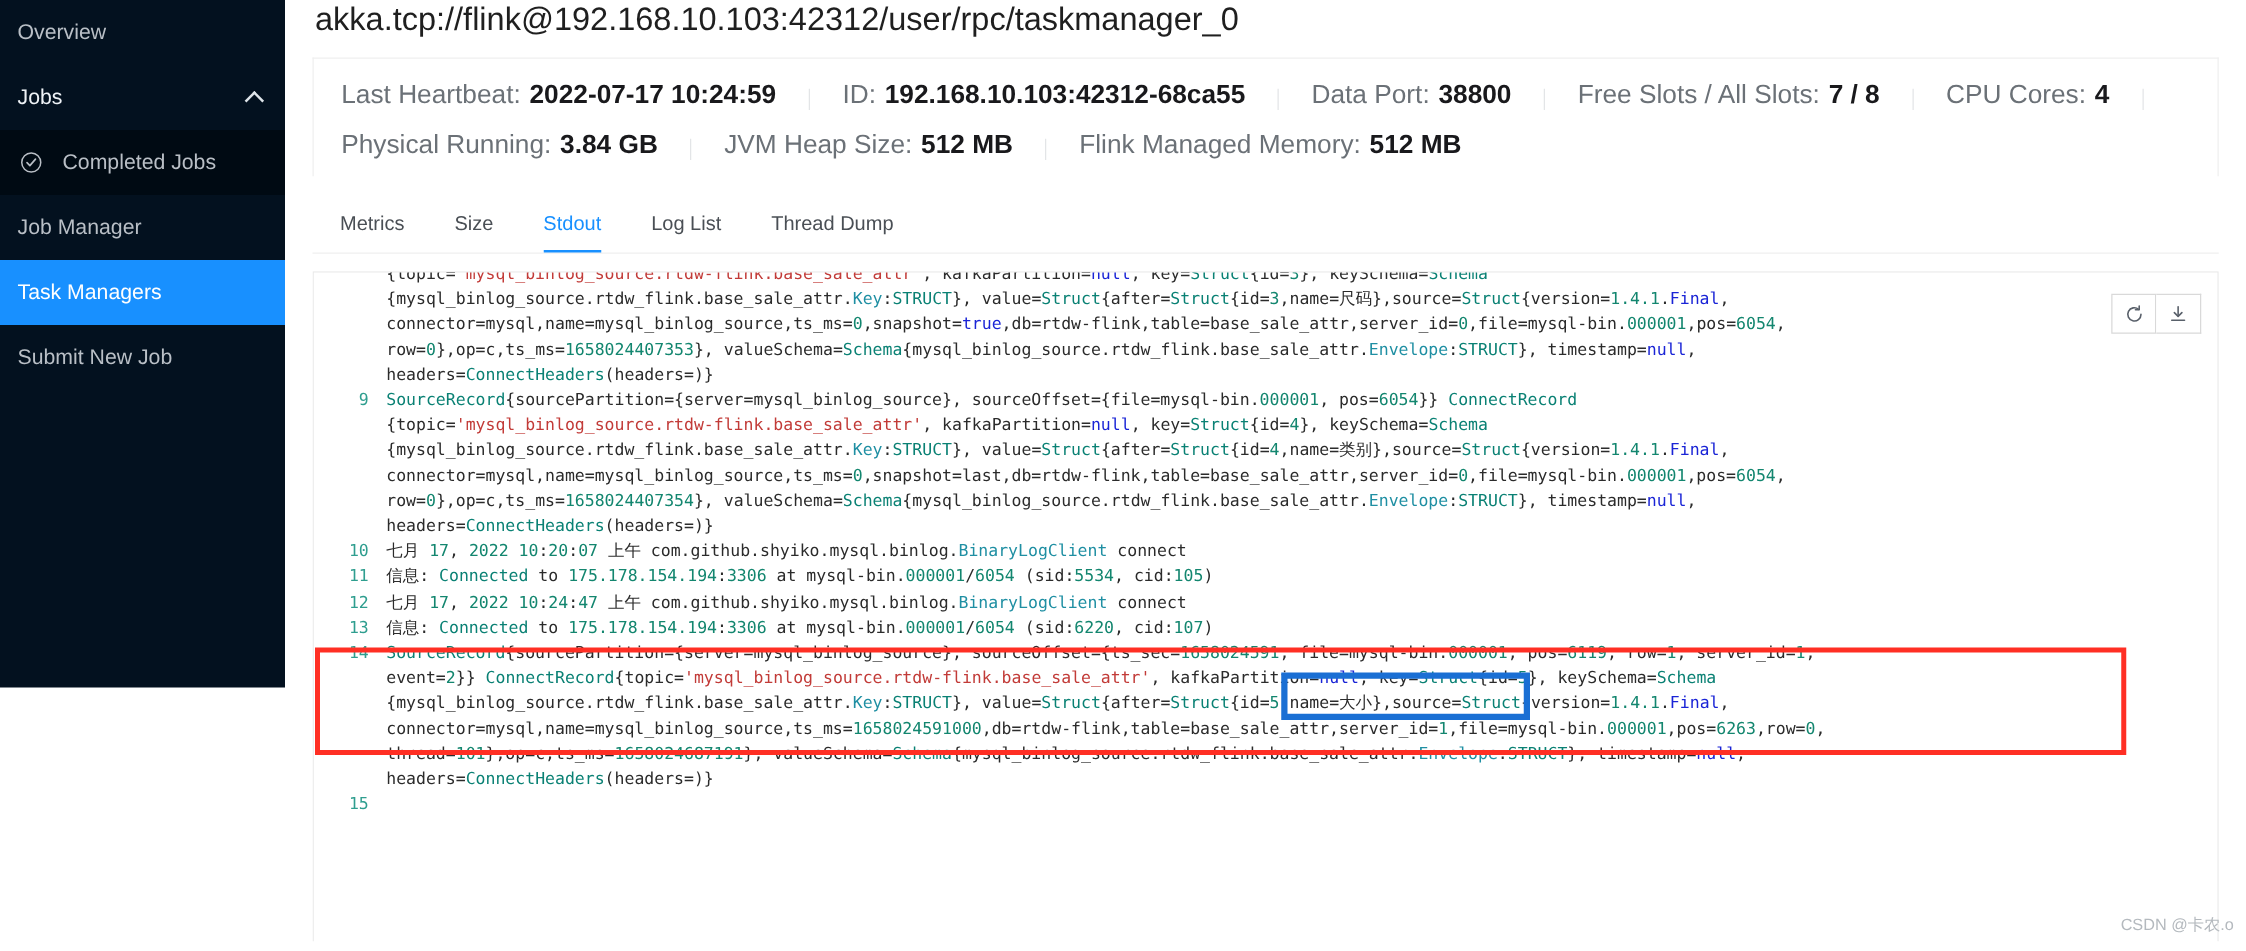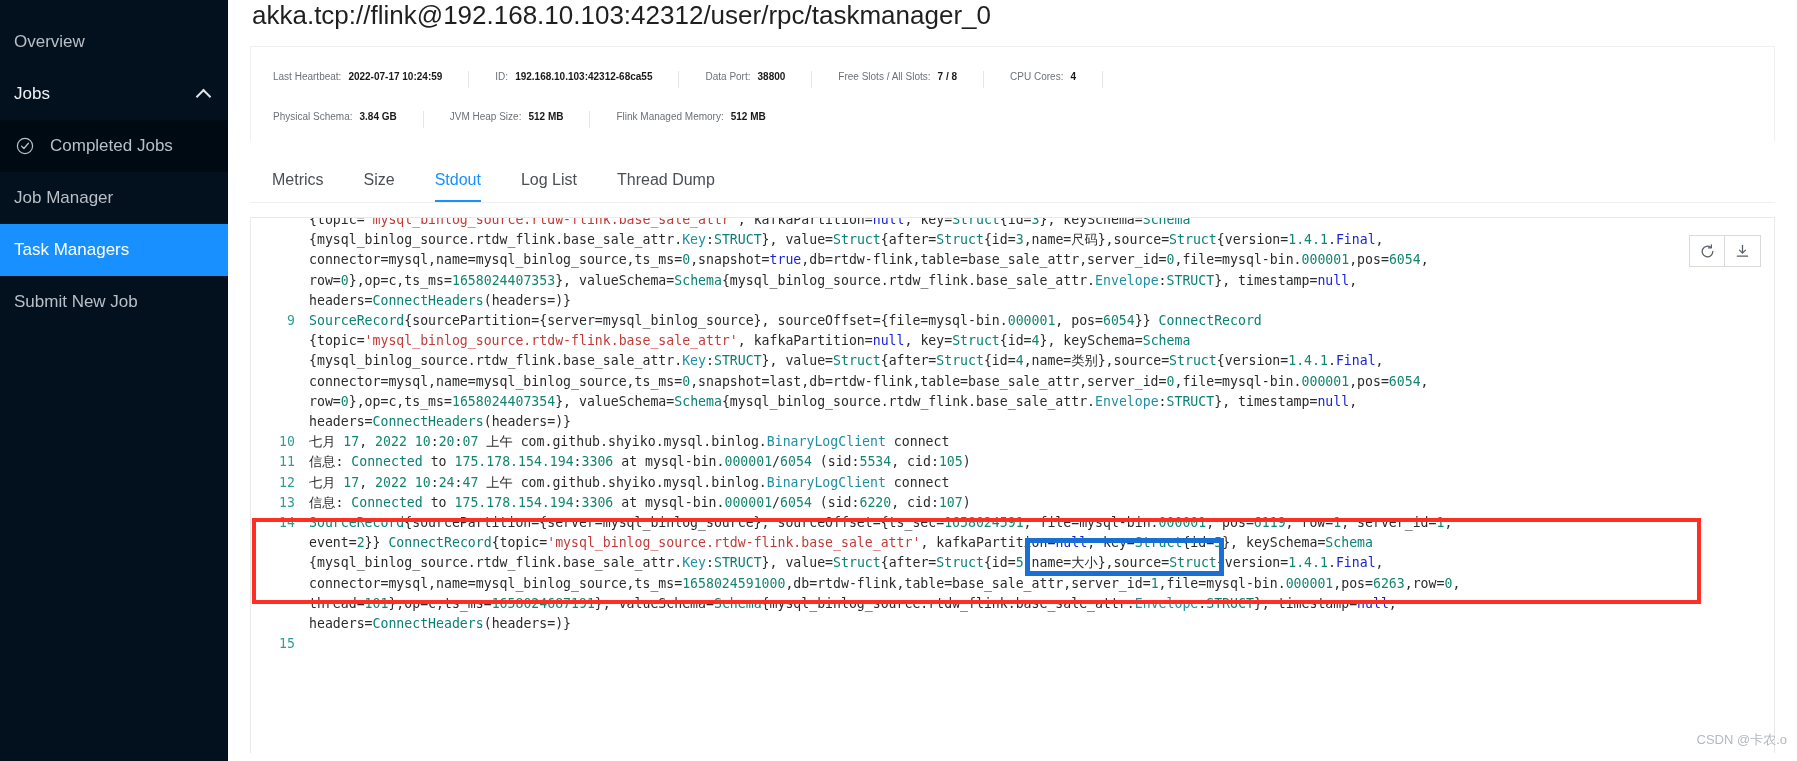--- a/index.html
+++ b/index.html
@@ -12,25 +12,25 @@
   .app {
     display: flex;
     width: 1797px; height: 761px;
     position: relative;
   }
 
   
   .sidebar {
     width: 228px;
     min-width: 228px;
-    height: 761px;
+    height: 550px;
     background: #03111f;
     color: #c7ccd1;
     font-size: 17px;
-    padding-top: 16px;
+    padding-top: 0px;
     position: relative;
   }
   .nav-item {
     height: 52px;
     display: flex;
     align-items: center;
     padding-left: 14px;
     color: #b9bfc6;
     white-space: nowrap;
     cursor: pointer;
@@ -92,21 +92,21 @@
     border: 1px solid #f0f0f0;
     border-bottom: none;
     background: #fff;
   }
   .info-rows {
     padding: 16px 22px 12px 22px;
   }
   .info-row {
     display: flex;
     align-items: center;
-    font-size: 10px;
+    font-size: 21px;
     height: 26px;
     margin-bottom: 14px;
     white-space: nowrap;
   }
   .info-row:last-child { margin-bottom: 0; }
   .info-cell { display: flex; align-items: baseline; }
   .ik { color: #6b7177; margin-right: 7px; }
   .iv { color: #19191c; font-weight: bold; }
   .sep {
     display: inline-block;
@@ -290,21 +290,21 @@
             </span>
             <span class="sep"></span>
             <span class="info-cell">
               <span class="ik">CPU Cores:</span>
               <span class="iv">4</span>
             </span>
             <span class="sep"></span>
           </div>
         <div class="info-row" id="inforow1">
             <span class="info-cell">
-              <span class="ik">Physical Schema:</span>
+              <span class="ik">Physical Running:</span>
               <span class="iv">3.84 GB</span>
             </span>
             <span class="sep"></span>
             <span class="info-cell">
               <span class="ik">JVM Heap Size:</span>
               <span class="iv">512 MB</span>
             </span>
             <span class="sep"></span>
             <span class="info-cell">
               <span class="ik">Flink Managed Memory:</span>

